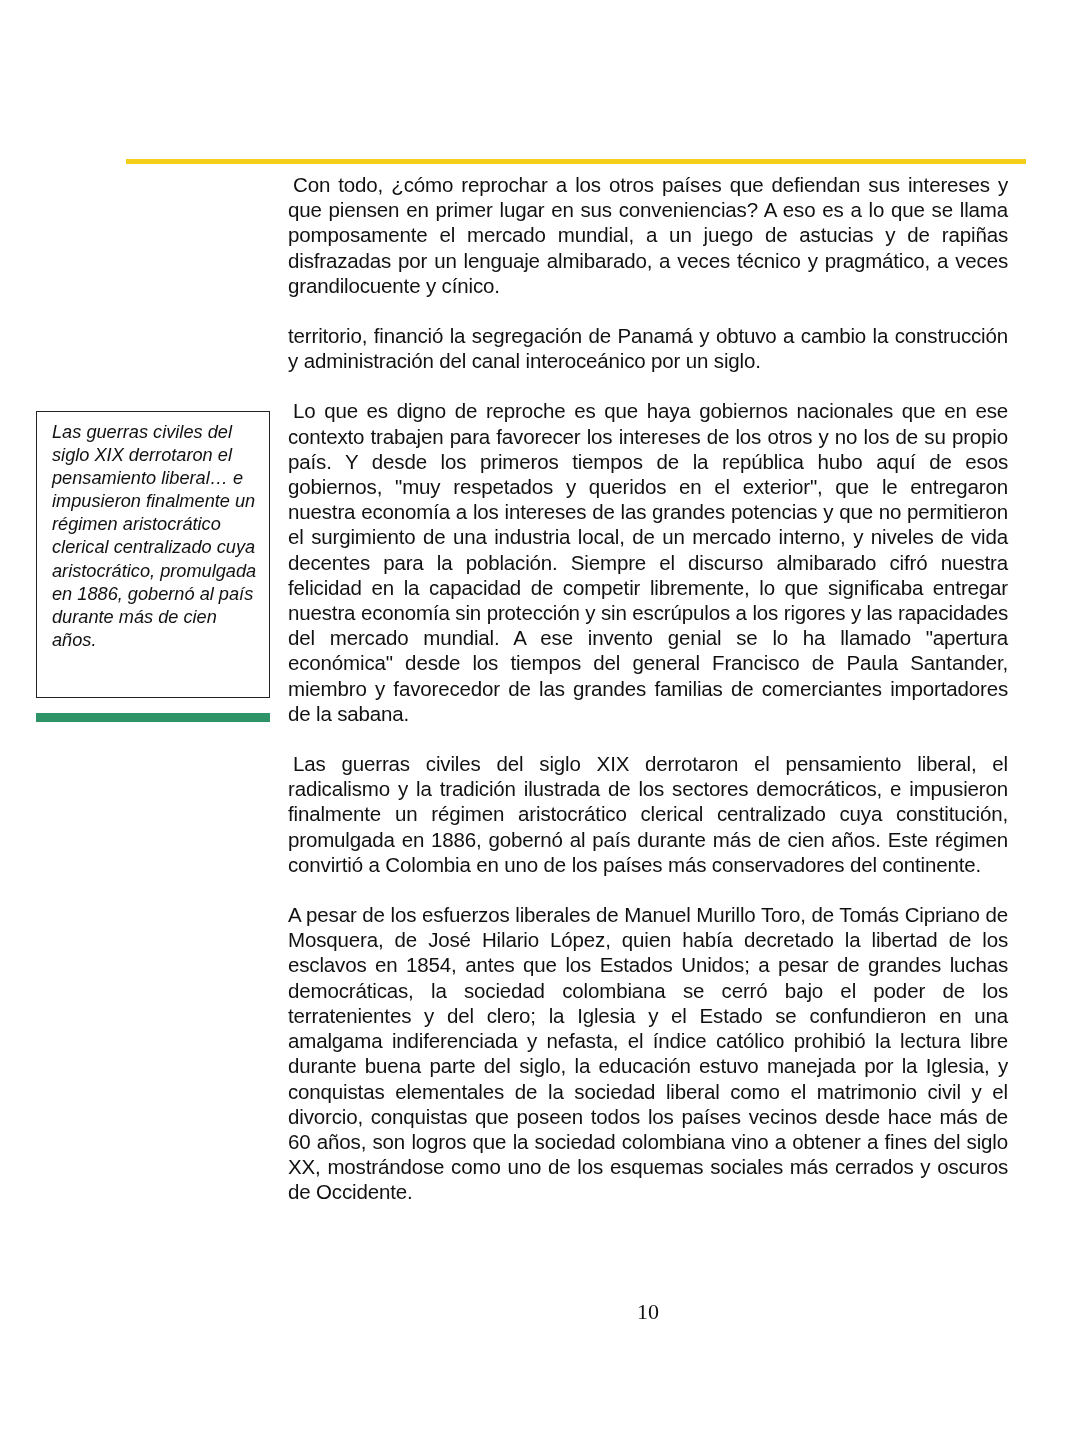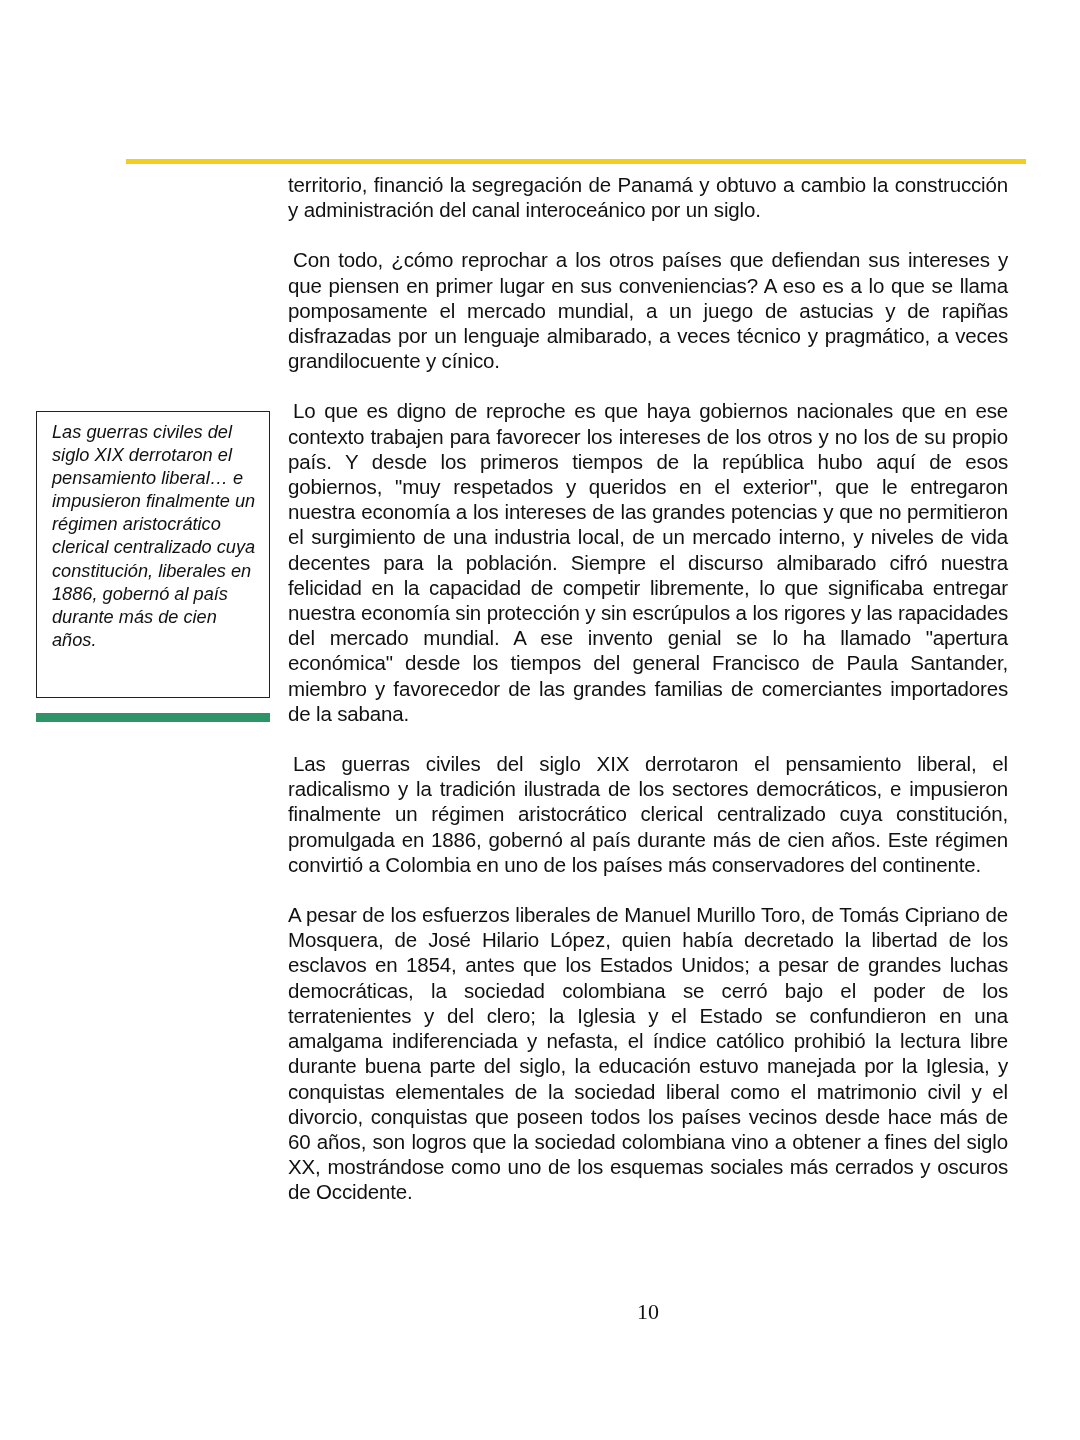--- a/index.html
+++ b/index.html
@@ -75,25 +75,25 @@
     font-size: 22px;
     color: #111111;
   }
 </style>
 </head>
 <body>
 
 <div class="top-rule"></div>
 
 <aside class="sidebar-box">
-  <p class="sidebar-quote">Las guerras civiles del siglo XIX derrotaron el pensamiento liberal… e impusieron finalmente un régimen aristocrático clerical centralizado cuya constitución, liberales en 1886, gobernó al país durante más de cien años.</p>
+  <p class="sidebar-quote">Las guerras civiles del siglo XIX derrotaron el pensamiento liberal… e impusieron finalmente un régimen aristocrático clerical centralizado cuya aristocrático, promulgada en 1886, gobernó al país durante más de cien años.</p>
 </aside>
 <div class="green-rule"></div>
 
 <main class="main-col">
+  <p class="para indent">Con todo, ¿cómo reprochar a los otros países que defiendan sus intereses y que piensen en primer lugar en sus conveniencias? A eso es a lo que se llama pomposamente el mercado mundial, a un juego de astucias y de rapiñas disfrazadas por un lenguaje almibarado, a veces técnico y pragmático, a veces grandilocuente y cínico.</p>
   <p class="para p1">territorio, financió la segregación de Panamá y obtuvo a cambio la construcción y administración del canal interoceánico por un siglo.</p>
-  <p class="para indent">Con todo, ¿cómo reprochar a los otros países que defiendan sus intereses y que piensen en primer lugar en sus conveniencias? A eso es a lo que se llama pomposamente el mercado mundial, a un juego de astucias y de rapiñas disfrazadas por un lenguaje almibarado, a veces técnico y pragmático, a veces grandilocuente y cínico.</p>
   <p class="para indent">Lo que es digno de reproche es que haya gobiernos nacionales que en ese contexto trabajen para favorecer los intereses de los otros y no los de su propio país. Y desde los primeros tiempos de la república hubo aquí de esos gobiernos, "muy respetados y queridos en el exterior", que le entregaron nuestra economía a los intereses de las grandes potencias y que no permitieron el surgimiento de una industria local, de un mercado interno, y niveles de vida decentes para la población. Siempre el discurso almibarado cifró nuestra felicidad en la capacidad de competir libremente, lo que significaba entregar nuestra economía sin protección y sin escrúpulos a los rigores y las rapacidades del mercado mundial. A ese invento genial se lo ha llamado "apertura económica" desde los tiempos del general Francisco de Paula Santander, miembro y favorecedor de las grandes familias de comerciantes importadores de la sabana.</p>
   <p class="para indent">Las guerras civiles del siglo XIX derrotaron el pensamiento liberal, el radicalismo y la tradición ilustrada de los sectores democráticos, e impusieron finalmente un régimen aristocrático clerical centralizado cuya constitución, promulgada en 1886, gobernó al país durante más de cien años. Este régimen convirtió a Colombia en uno de los países más conservadores del continente.</p>
   <p class="para">A pesar de los esfuerzos liberales de Manuel Murillo Toro, de Tomás Cipriano de Mosquera, de José Hilario López, quien había decretado la libertad de los esclavos en 1854, antes que los Estados Unidos; a pesar de grandes luchas democráticas, la sociedad colombiana se cerró bajo el poder de los terratenientes y del clero; la Iglesia y el Estado se confundieron en una amalgama indiferenciada y nefasta, el índice católico prohibió la lectura libre durante buena parte del siglo, la educación estuvo manejada por la Iglesia, y conquistas elementales de la sociedad liberal como el matrimonio civil y el divorcio, conquistas que poseen todos los países vecinos desde hace más de 60 años, son logros que la sociedad colombiana vino a obtener a fines del siglo XX, mostrándose como uno de los esquemas sociales más cerrados y oscuros de Occidente.</p>
 </main>
 
 <div class="page-number">10</div>
 
 </body></html>

